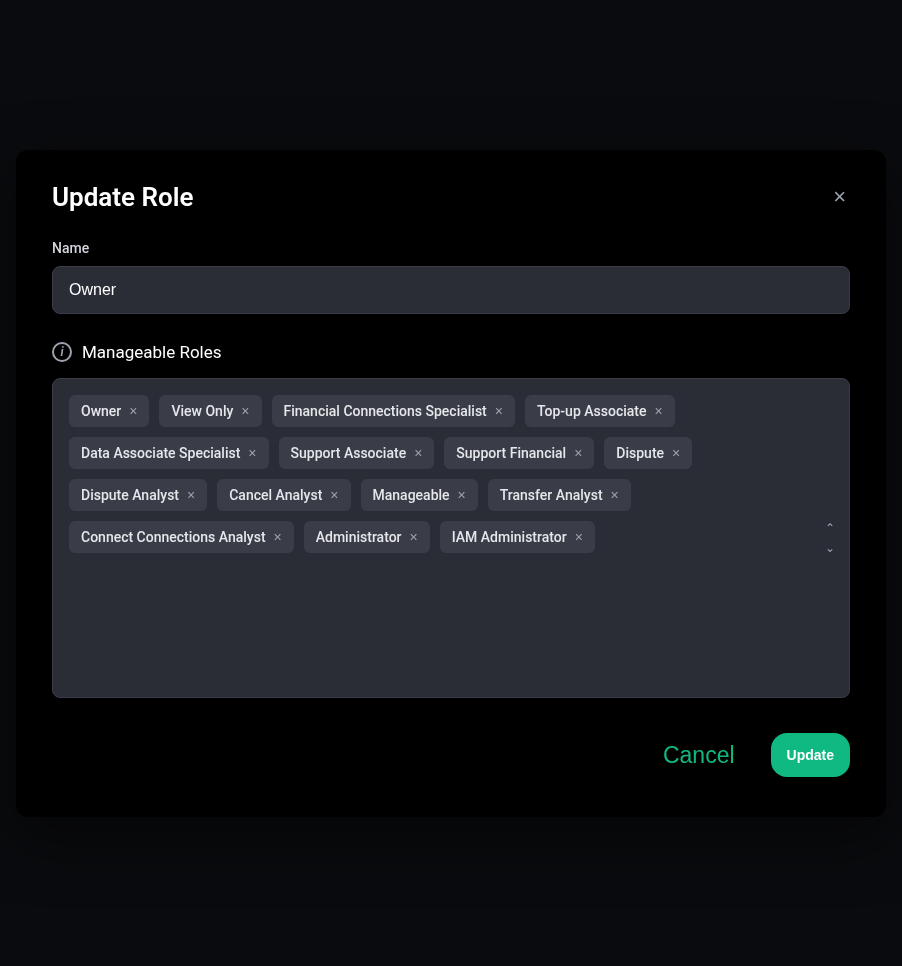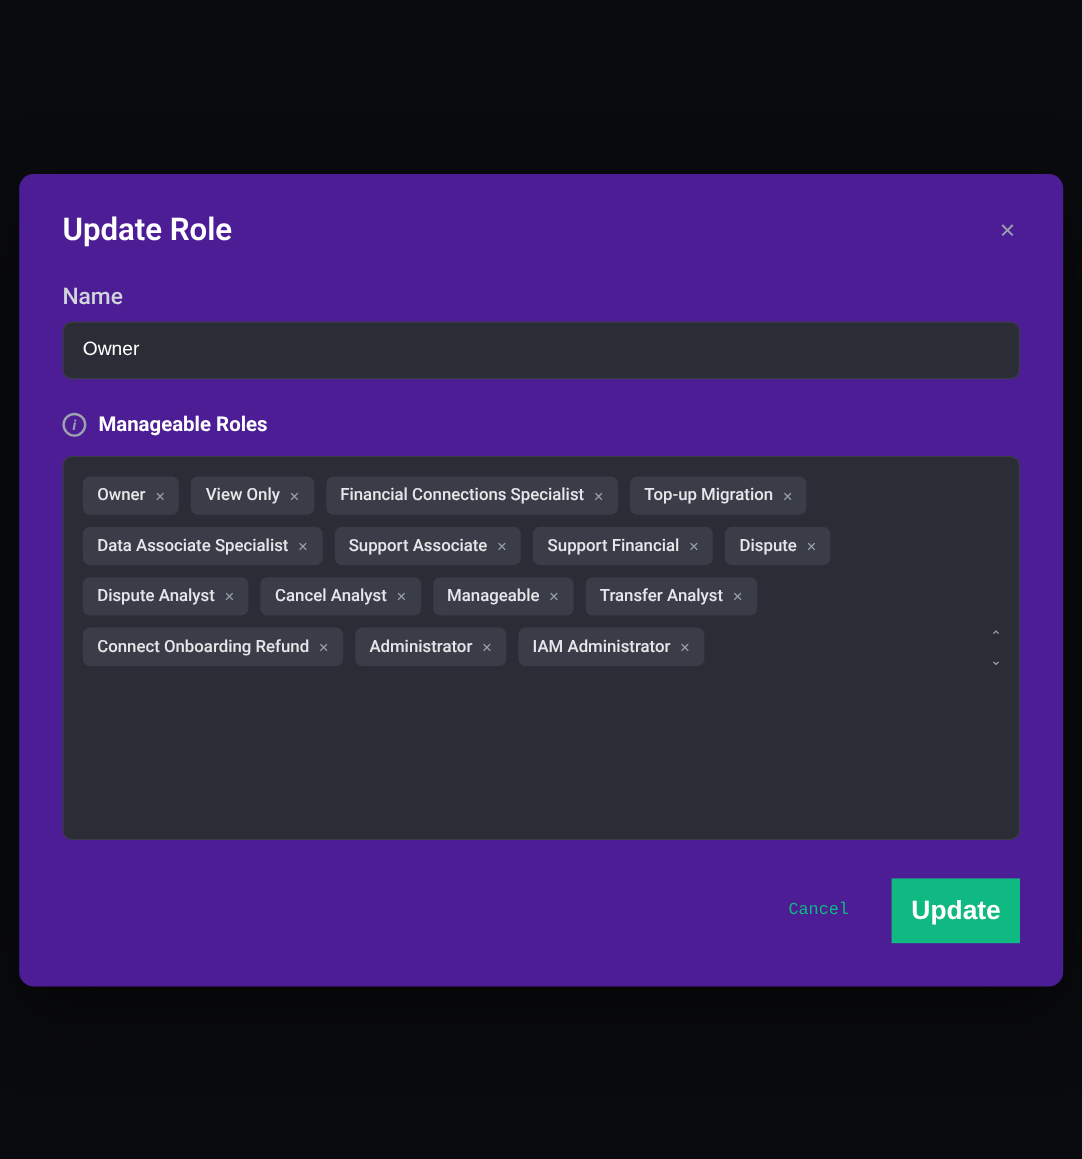--- a/index.html
+++ b/index.html
@@ -24,21 +24,21 @@
       top: 0;
       left: 0;
       width: 100%;
       height: 100%;
       background: rgba(0, 0, 0, 0.6);
     }
 
     .modal {
       position: relative;
       z-index: 10;
-      background: #4c1d95;
+      background: #000000;
       border-radius: 12px;
       width: 870px;
       padding: 32px 36px 36px 36px;
       box-shadow: 0 20px 60px rgba(0,0,0,0.5);
     }
 
     .modal-header {
       display: flex;
       justify-content: space-between;
       align-items: center;
@@ -59,21 +59,21 @@
       font-size: 22px;
       line-height: 1;
       padding: 4px;
       display: flex;
       align-items: center;
       justify-content: center;
       border-radius: 4px;
     }
 
     .field-label {
-      font-size: 19px;
+      font-size: 14px;
       color: #d1d5db;
       margin-bottom: 10px;
       font-weight: 500;
     }
 
     .text-input {
       width: 100%;
       background: #2a2d35;
       border: 1px solid #3a3d47;
       border-radius: 8px;
@@ -101,21 +101,21 @@
       justify-content: center;
       font-size: 12px;
       color: #9ca3af;
       font-style: italic;
       font-weight: bold;
       flex-shrink: 0;
     }
 
     .section-title {
       font-size: 17px;
-      font-weight: 700;
+      font-weight: 400;
       color: #ffffff;
     }
 
     .tags-container {
       background: #2a2d35;
       border: 1px solid #3a3d47;
       border-radius: 8px;
       padding: 16px 16px 16px 16px;
       position: relative;
       min-height: 320px;
@@ -179,36 +179,35 @@
       justify-content: flex-end;
       align-items: center;
       gap: 16px;
       margin-top: 32px;
     }
 
     .cancel-btn {
       background: none;
       border: none;
       color: #10b981;
-      font-size: 14px;
+      font-size: 23px;
       font-weight: 500;
       cursor: pointer;
       padding: 12px 20px;
-      font-family: Liberation Mono, monospace;
     }
 
     .update-btn {
       background: #10b981;
       border: none;
       color: #ffffff;
-      font-size: 22px;
+      font-size: 14px;
       font-weight: 600;
       cursor: pointer;
       padding: 14px 16px;
-      border-radius: 0;
+      border-radius: 16px;
     }
   </style>
 </head>
 <body>
 
 <div class="overlay"></div>
 
 <div class="modal">
   <div class="modal-header">
     <h2 class="modal-title">Update Role</h2>
@@ -232,21 +231,21 @@
         </div>
         <div class="tag">
           <span>View Only</span>
           <button class="tag-remove">×</button>
         </div>
         <div class="tag">
           <span>Financial Connections Specialist</span>
           <button class="tag-remove">×</button>
         </div>
         <div class="tag">
-          <span>Top-up Migration</span>
+          <span>Top-up Associate</span>
           <button class="tag-remove">×</button>
         </div>
         <div class="tag">
           <span>Data Associate Specialist</span>
           <button class="tag-remove">×</button>
         </div>
         <div class="tag">
           <span>Support Associate</span>
           <button class="tag-remove">×</button>
         </div>
@@ -268,21 +267,21 @@
         </div>
         <div class="tag">
           <span>Manageable</span>
           <button class="tag-remove">×</button>
         </div>
         <div class="tag">
           <span>Transfer Analyst</span>
           <button class="tag-remove">×</button>
         </div>
         <div class="tag">
-          <span>Connect Onboarding Refund</span>
+          <span>Connect Connections Analyst</span>
           <button class="tag-remove">×</button>
         </div>
         <div class="tag">
           <span>Administrator</span>
           <button class="tag-remove">×</button>
         </div>
         <div class="tag">
           <span>IAM Administrator</span>
           <button class="tag-remove">×</button>
         </div>

